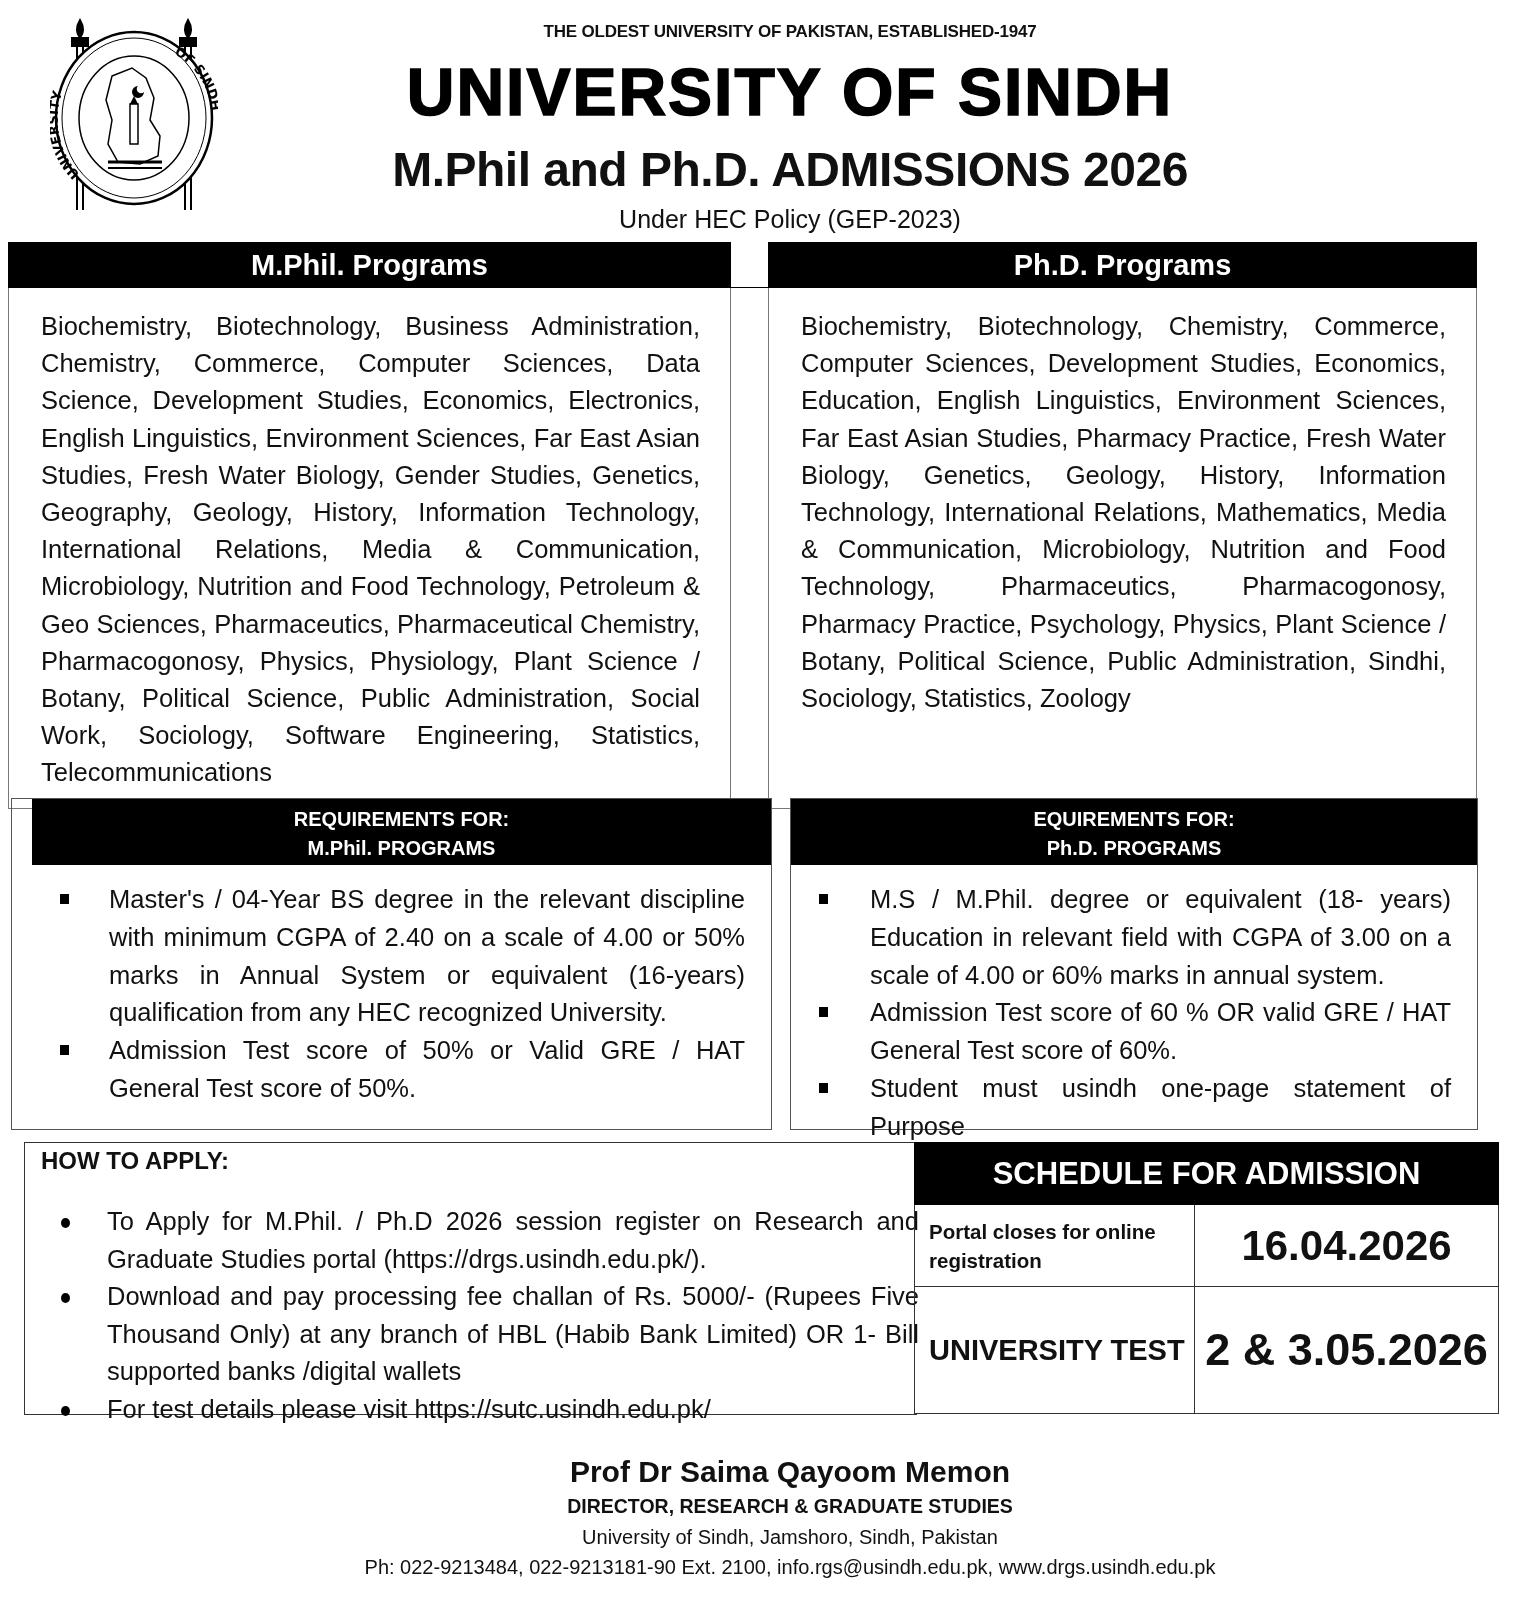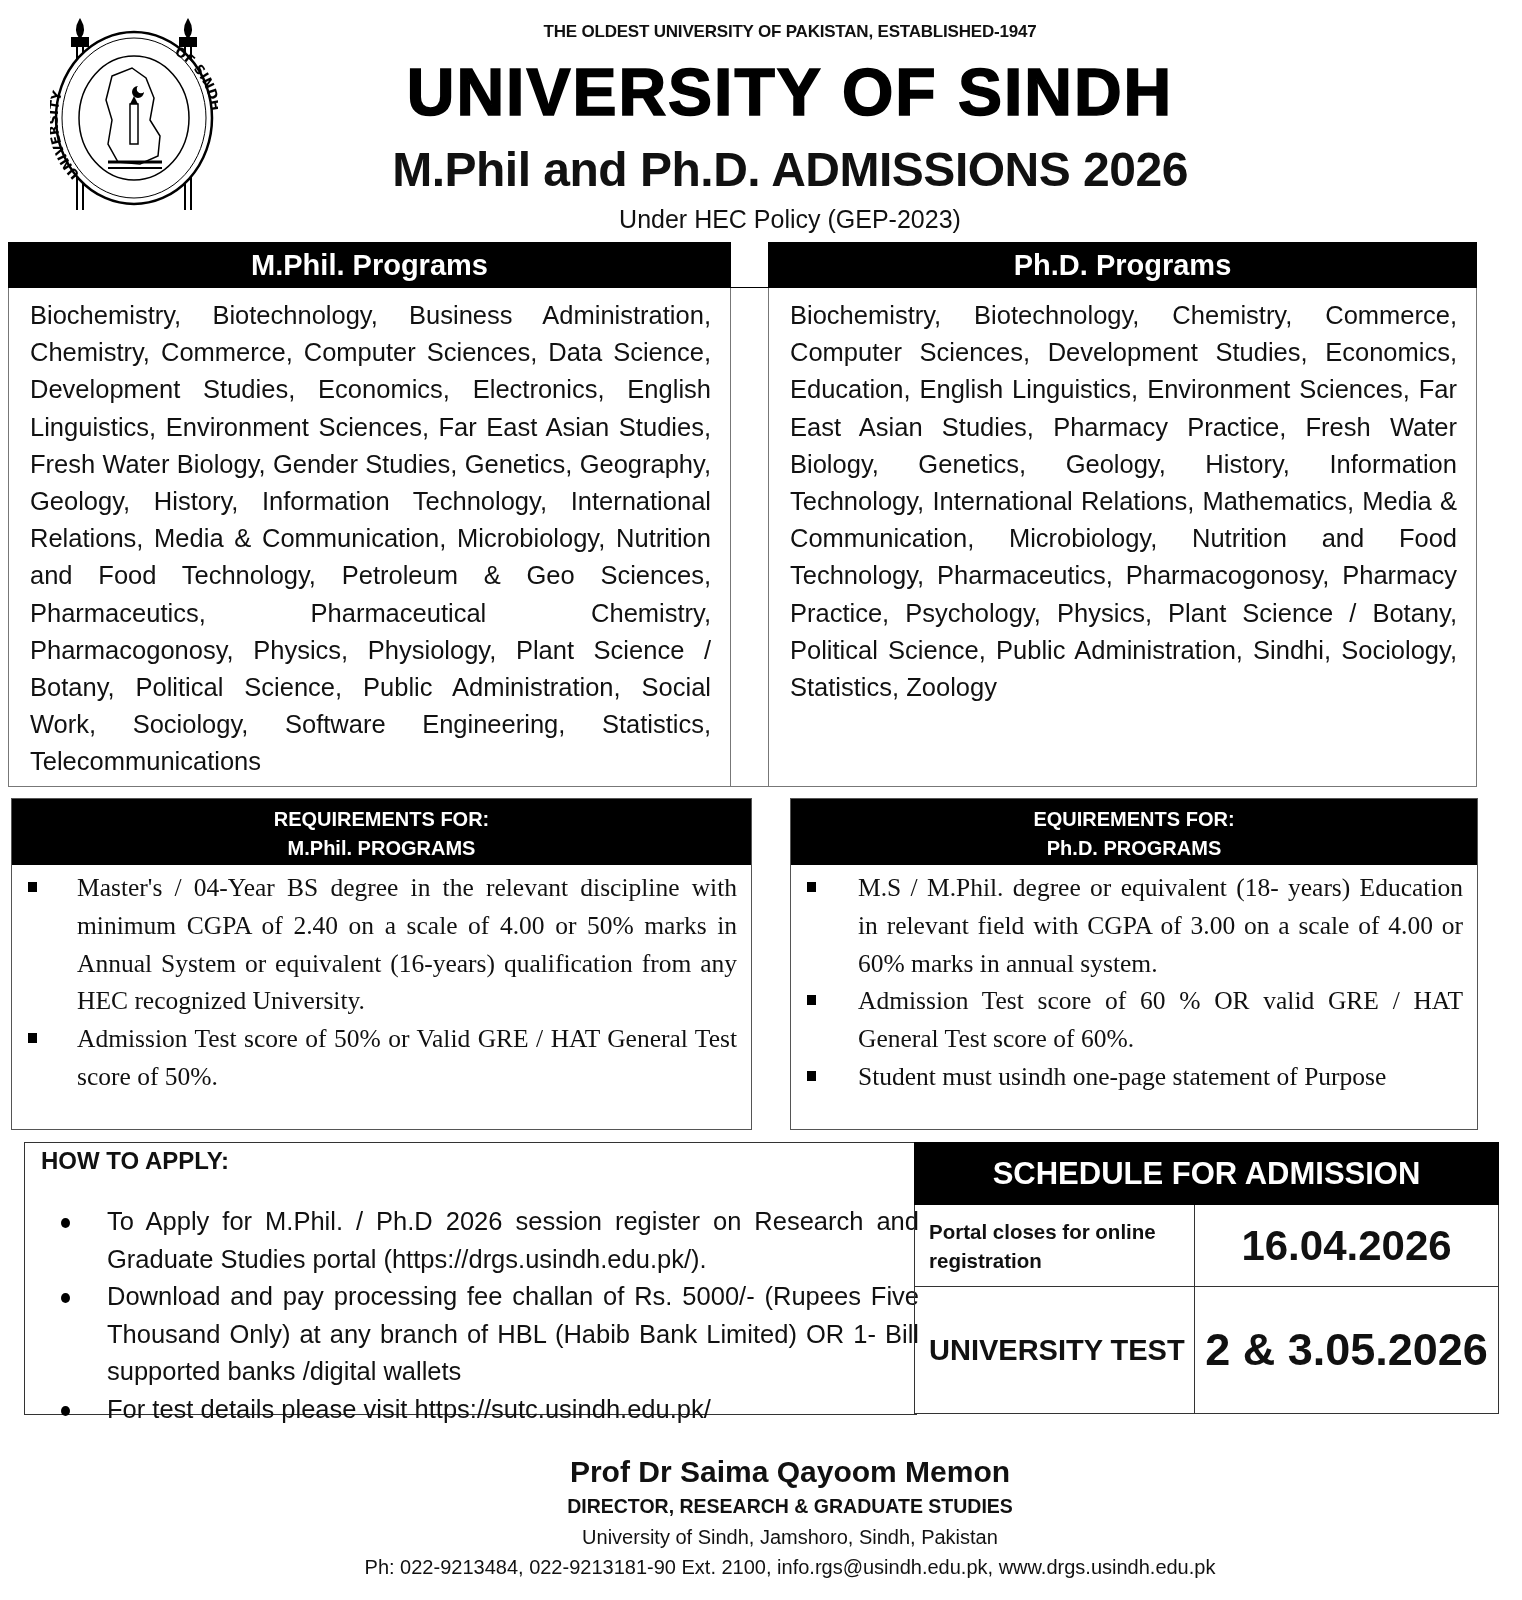--- a/index.html
+++ b/index.html
@@ -11,31 +11,31 @@
 
   
   .logo { left: 50px; top: 14px; width: 168px; height: 200px; }
   .tagline { left: 0; width: 1580px; top: 22px; text-align: center; font-weight: bold; font-size: 17px; letter-spacing: -0.2px; }
   .univ { left: 0; width: 1580px; top: 54px; text-align: center; font-family: "Liberation Sans", sans-serif; font-weight: 900; font-size: 66px; letter-spacing: 2px; -webkit-text-stroke: 1.6px #000; color:#000; }
   .adm { left: 0; width: 1580px; top: 142px; text-align: center; font-weight: bold; font-size: 48px; letter-spacing: -0.5px; }
   .policy { left: 0; width: 1580px; top: 205px; text-align: center; font-size: 25px; }
 
   
   .programs { left: 8px; top: 242px; width: 1468px; height: 544px; border-collapse: collapse; table-layout: fixed; }
-  .programs td { border: 1.5px solid #777; vertical-align: top; padding: 5px; }
+  .programs td { border: 1.5px solid #777; vertical-align: top; padding: 16px; }
   .programs th { background: #000; color: #fff; font-size: 29px; font-weight: bold; height: 44px; padding: 0; border: 1.5px solid #000; }
   .programs th.gap, .programs td.gap { background: #fff; border-top: none; }
   .prog-text { padding: 4px 14px 0 16px; font-size: 25.5px; line-height: 37.2px; text-align: justify; }
 
   
   .req { border: 1.5px solid #555; top: 798px; height: 330px; }
-  .req-mphil { left: 11px; width: 739px; }
+  .req-mphil { left: 11px; width: 739px; padding-left: 20px; }
   .req-phd { left: 790px; width: 686px; }
   .req-head { background: #000; color: #fff; text-align: center; font-weight: bold; font-size: 20px; line-height: 29px; padding: 6px 0 2px; }
-  .req ul { list-style: none; margin: 0; padding: 4px 14px 0 0; font-family: Liberation Serif, serif; }
+  .req ul { list-style: none; margin: 12px; padding: 4px 14px 0 0; }
   .req li { position: relative; padding-left: 65px; font-size: 25.5px; line-height: 37.8px; text-align: justify; }
   .req-phd li { padding-left: 67px; }
   .req li .bullet { position: absolute; left: 16px; top: 13px; width: 9px; height: 10px; background: #000; }
 
   
   .howto { left: 24px; top: 1142px; width: 892px; height: 271px; border: 1.5px solid #333; border-right: none; }
   .howto-title { position: absolute; left: 16px; top: 4px; font-weight: bold; font-size: 24px; }
   .howto ul { list-style: none; margin: 16px; padding: 0; position: absolute; left: 0; top: 44px; width: 878px; }
   .howto li { position: relative; padding-left: 66px; font-size: 25.5px; line-height: 37.6px; text-align: justify; }
   .howto li .dot { position: absolute; left: 20px; top: 15px; width: 9px; height: 10px; border-radius: 50%; background: #000; }

